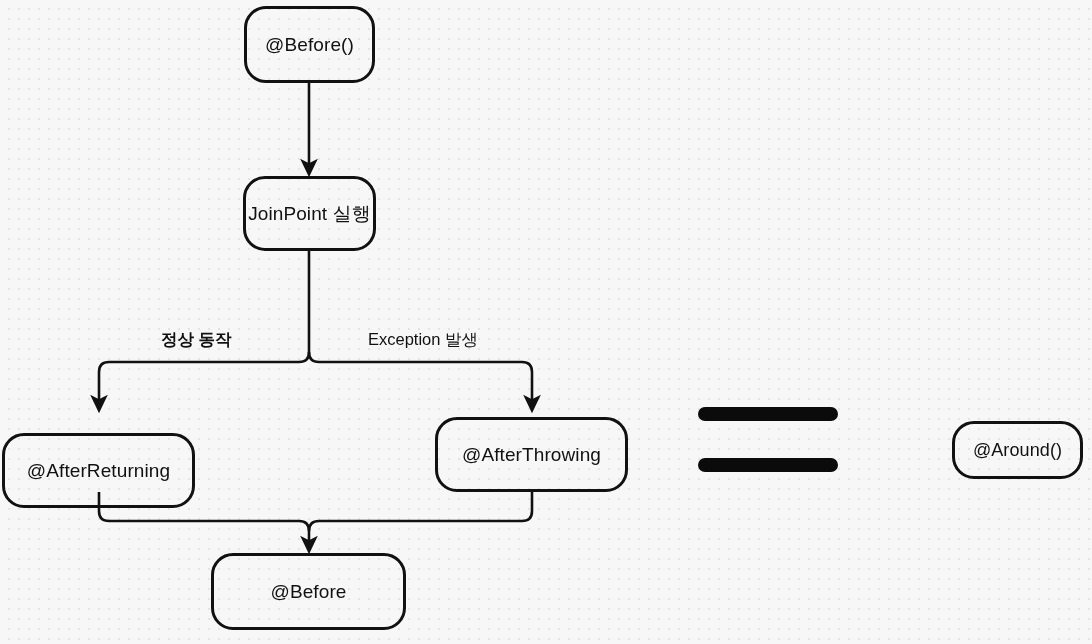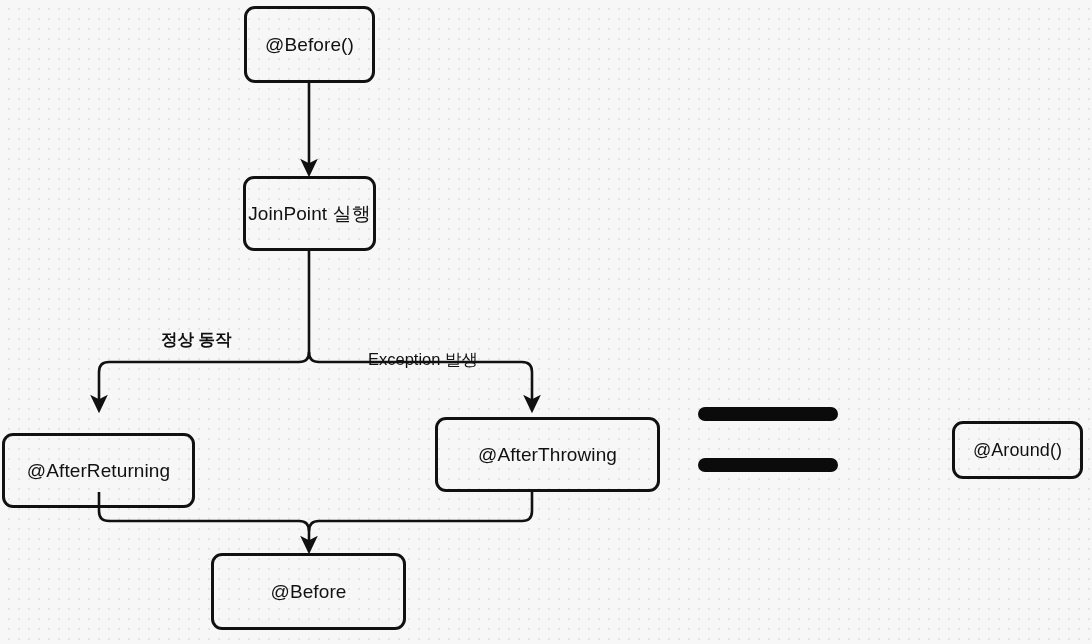--- a/index.html
+++ b/index.html
@@ -27,21 +27,21 @@
     position: absolute;
     left: 0;
     top: 0;
     width: 1092px;
     height: 644px;
   }
   .node {
     position: absolute;
     box-sizing: border-box;
     border: 3px solid #111111;
-    border-radius: 11px;
+    border-radius: 22px;
     background: transparent;
     display: flex;
     align-items: center;
     justify-content: center;
     color: #111111;
     font-size: 19px;
     font-family: "Liberation Sans", sans-serif;
     letter-spacing: 0.1px;
     white-space: nowrap;
   }
@@ -68,27 +68,27 @@
     width: 140px;
     left: 0;
   }
   #equals-bar-top { top: 0px; }
   #equals-bar-bottom { top: 51px; }
 
   
   #node-before       { left: 244px; top: 6px;   width: 131px; height: 77px; }
   #node-joinpoint    { left: 243px; top: 176px; width: 133px; height: 75px; }
   #node-afterreturning { left: 2px;  top: 417px; width: 193px; height: 75px; margin-top: 16px; }
-  #node-afterthrowing  { left: 435px; top: 417px; width: 225px; height: 75px; }
+  #node-afterthrowing  { left: 435px; top: 417px; width: 193px; height: 75px; }
   #node-after        { left: 211px; top: 553px; width: 195px; height: 77px; }
   #node-around       { left: 952px; top: 421px; width: 131px; height: 58px; align-items: center; }
   #node-around .node-label { font-size: 18px; }
 
   #label-normal    { left: 161px; top: 331px; font-weight: bold; }
-  #label-exception { left: 368px; top: 351px; }
+  #label-exception { left: 368px; top: 331px; }
 
   #equals-sign-group { left: 698px; top: 407px; width: 140px; height: 65px; }
 </style>
 </head>
 <body>
 
 <div id="canvas">
 
   <svg class="diagram-svg" viewBox="0 0 1092 644" xmlns="http://www.w3.org/2000/svg">
     <defs>

